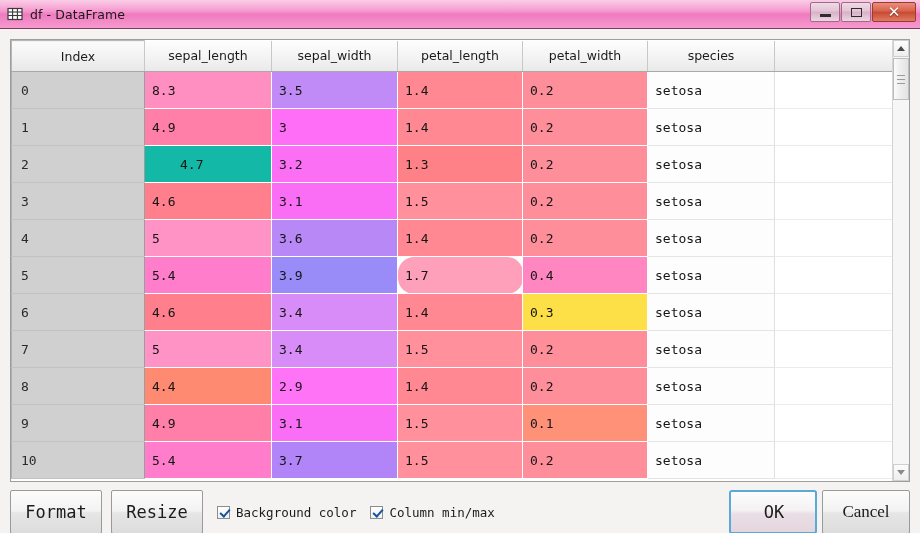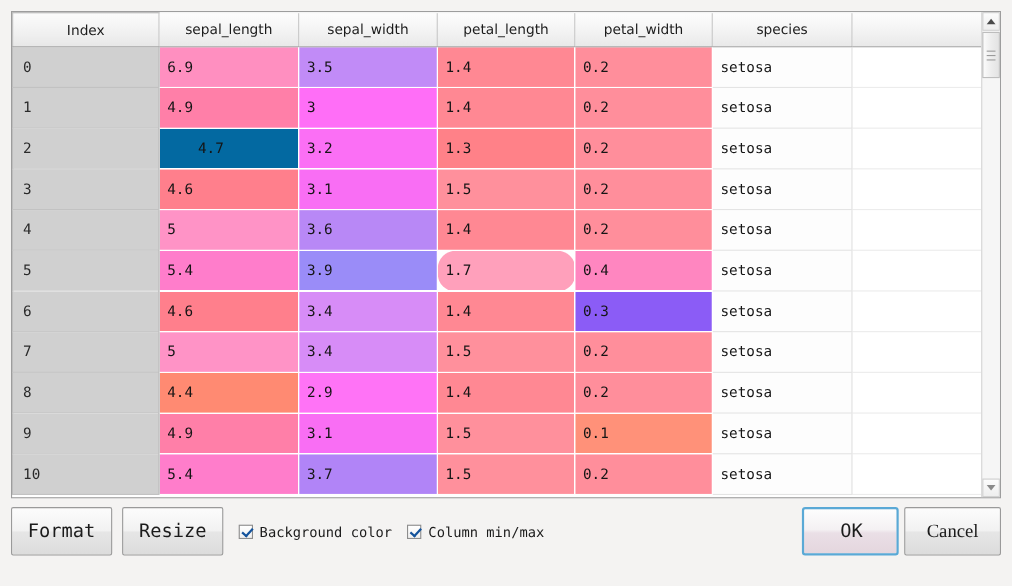--- a/index.html
+++ b/index.html
@@ -299,20 +299,44 @@
     padding-left: 12px;
   }
   .btn.wide { min-width: 88px; }
   .btn.cancel { margin-left: 5px; font-family: Liberation Serif, serif; }
 </style>
 </head>
 <body>
 
 <div id="window">
 
+  <div id="titlebar">
+    <span class="title-icon">
+      <svg width="16" height="16" viewBox="0 0 16 16">
+        <rect x="1" y="2.5" width="14" height="11" fill="#ffffff" stroke="#3a3a3a" stroke-width="1.2"></rect>
+        <line x1="1" y1="6" x2="15" y2="6" stroke="#3a3a3a" stroke-width="1.1"></line>
+        <line x1="1" y1="9.5" x2="15" y2="9.5" stroke="#3a3a3a" stroke-width="1.1"></line>
+        <line x1="5.6" y1="2.5" x2="5.6" y2="13.5" stroke="#3a3a3a" stroke-width="1.1"></line>
+        <line x1="10.4" y1="2.5" x2="10.4" y2="13.5" stroke="#3a3a3a" stroke-width="1.1"></line>
+      </svg>
+    </span>
+    <span class="title-text">df - DataFrame</span>
+
+    <div class="win-buttons">
+      <div class="win-btn minimize">
+        <span class="min-bar"></span>
+      </div>
+      <div class="win-btn maximize">
+        <span class="max-box"></span>
+      </div>
+      <div class="win-btn close">
+        <span class="glyph">✕</span>
+      </div>
+    </div>
+  </div>
 
   <div id="client">
 
     <div id="table-frame">
       <div id="table-scroll">
         <table class="grid">
           <colgroup>
             <col style="width:133px">
             <col style="width:127px">
             <col style="width:126px">
@@ -328,39 +352,39 @@
               <th>sepal_width</th>
               <th>petal_length</th>
               <th>petal_width</th>
               <th>species</th>
               <th class="blank-head"></th>
             </tr>
           </thead>
           <tbody id="tbody">
               <tr>
                 <td class="idx">0</td>
-                <td class="num-cell" style="background: rgb(255, 143, 192);">6.9</td>
+                <td class="num-cell" style="background: rgb(255, 143, 192);">8.3</td>
                 <td class="num-cell" style="background: rgb(193, 139, 247);">3.5</td>
                 <td class="num-cell" style="background: rgb(255, 136, 147);">1.4</td>
                 <td class="num-cell" style="background: rgb(255, 142, 155);">0.2</td>
                 <td class="species-cell">setosa</td>
                 <td class="blank-cell"></td>
               </tr>
               <tr>
                 <td class="idx">1</td>
                 <td class="num-cell" style="background: rgb(255, 127, 168);">4.9</td>
                 <td class="num-cell" style="background: rgb(255, 110, 247);">3</td>
                 <td class="num-cell" style="background: rgb(255, 136, 147);">1.4</td>
                 <td class="num-cell" style="background: rgb(255, 142, 155);">0.2</td>
                 <td class="species-cell">setosa</td>
                 <td class="blank-cell"></td>
               </tr>
               <tr>
                 <td class="idx">2</td>
-                <td class="num-cell" style="background: #0369a1; padding-left: 35px;">4.7</td>
+                <td class="num-cell" style="background: #14b8a6; padding-left: 35px;">4.7</td>
                 <td class="num-cell" style="background: rgb(251, 111, 245);">3.2</td>
                 <td class="num-cell" style="background: rgb(255, 129, 136);">1.3</td>
                 <td class="num-cell" style="background: rgb(255, 142, 155);">0.2</td>
                 <td class="species-cell">setosa</td>
                 <td class="blank-cell"></td>
               </tr>
               <tr>
                 <td class="idx">3</td>
                 <td class="num-cell" style="background: rgb(255, 127, 140);">4.6</td>
                 <td class="num-cell" style="background: rgb(249, 110, 244);">3.1</td>
@@ -385,21 +409,21 @@
                 <td class="num-cell" style="background: rgb(255, 160, 187); border-radius: 16px;">1.7</td>
                 <td class="num-cell" style="background: rgb(255, 134, 192);">0.4</td>
                 <td class="species-cell">setosa</td>
                 <td class="blank-cell"></td>
               </tr>
               <tr>
                 <td class="idx">6</td>
                 <td class="num-cell" style="background: rgb(255, 127, 140);">4.6</td>
                 <td class="num-cell" style="background: rgb(215, 140, 247);">3.4</td>
                 <td class="num-cell" style="background: rgb(255, 136, 147);">1.4</td>
-                <td class="num-cell" style="background: #8b5cf6;">0.3</td>
+                <td class="num-cell" style="background: #fde047;">0.3</td>
                 <td class="species-cell">setosa</td>
                 <td class="blank-cell"></td>
               </tr>
               <tr>
                 <td class="idx">7</td>
                 <td class="num-cell" style="background: rgb(255, 147, 198);">5</td>
                 <td class="num-cell" style="background: rgb(215, 140, 247);">3.4</td>
                 <td class="num-cell" style="background: rgb(255, 144, 156);">1.5</td>
                 <td class="num-cell" style="background: rgb(255, 142, 155);">0.2</td>
                 <td class="species-cell">setosa</td>

